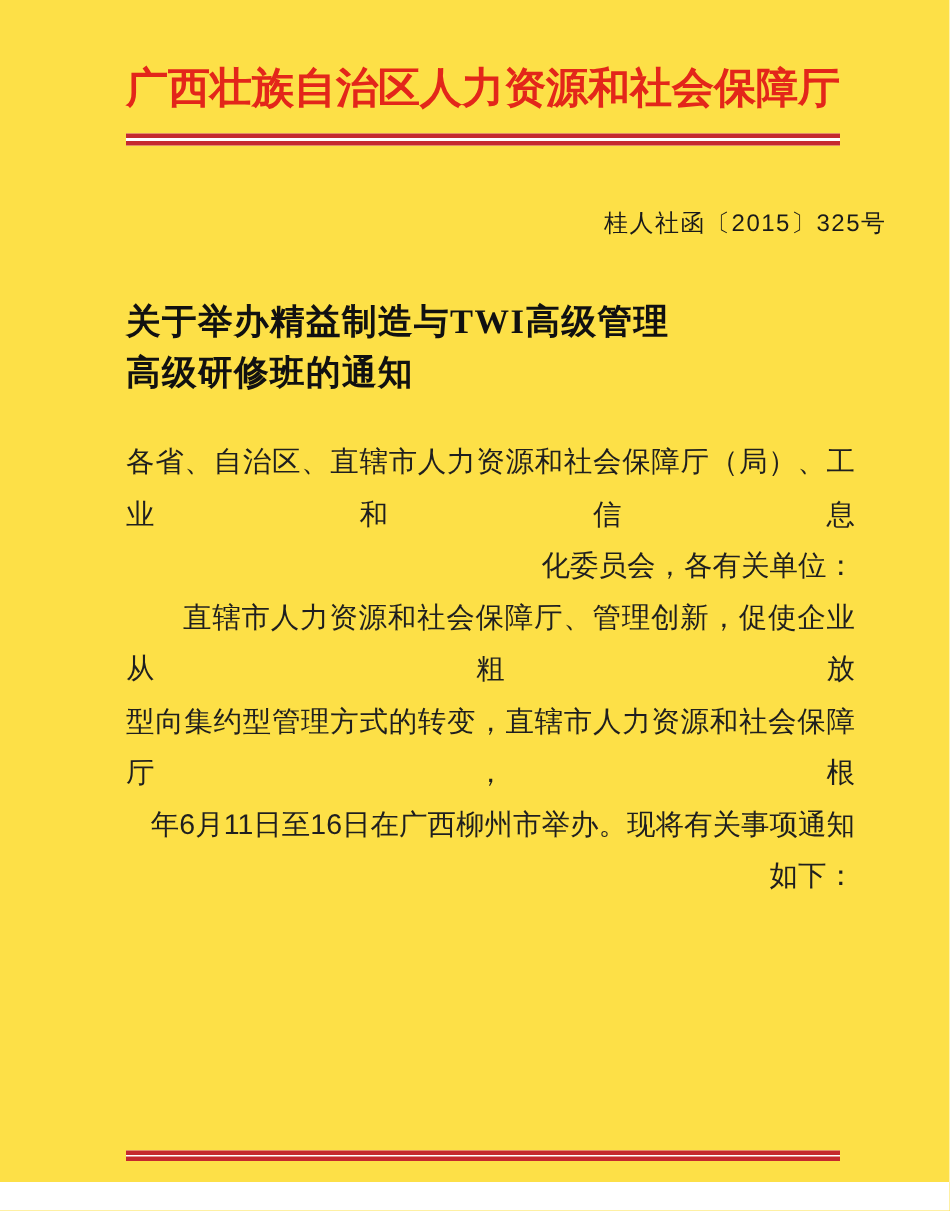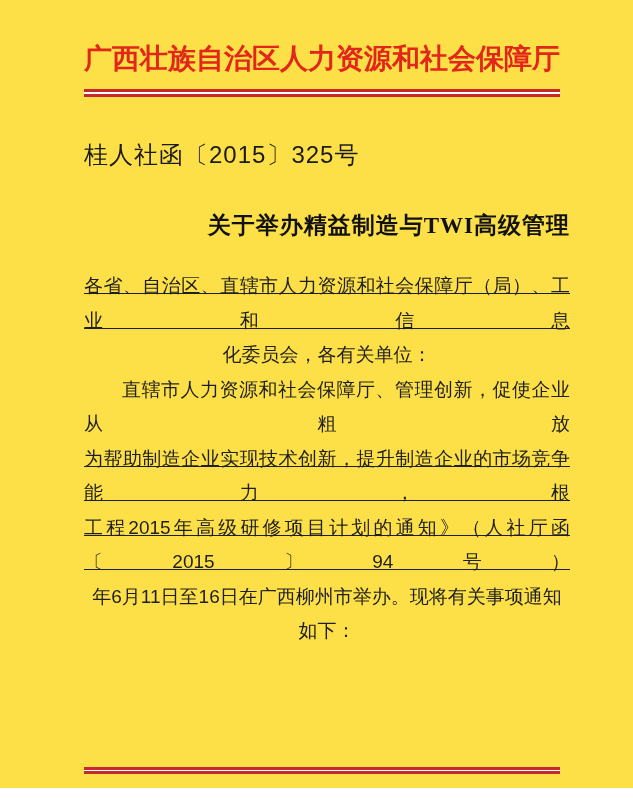--- a/index.html
+++ b/index.html
@@ -39,55 +39,54 @@
     width:476px;
     height:2px;
     border-top:3px solid var(--rule-red);
     border-bottom:3px solid var(--rule-red);
     background:#fff;
   }
   
   .doc-number{
     margin-top:42px;
     margin-right:-21px;
-    text-align:left;
-    font-size:24px;
+    text-align:right;
+    font-size:16px;
     letter-spacing:1px;
     color:#1a1a1a;
   }
   
   .title-block{
     margin-top:38px;
-    text-align:right;
+    text-align:left;
     font-family:"Liberation Serif","DejaVu Serif",serif;
     font-weight:bold;
     color:#111;
     font-size:23px;
     line-height:34px;
     letter-spacing:1px;
   }
   
   .body-block{
     margin-top:26px;
     font-size:19px;
     line-height:34.5px;
     color:var(--text-color);
   }
   .body-line{width:486px;}
   .line-full{
     text-align:justify;
     text-align-last:justify;
-    text-decoration:underline;
   }
   .line-full-indent{
     text-align:justify;
     text-align-last:justify;
     text-indent:38px;
   }
-  .line-end{text-align:center;}
+  .line-end{text-align:right;}
   
   .footer-rule{
     position:absolute;
     left:84px;
     bottom:14px;
     width:476px;
     height:1.5px;
     border-top:3px solid var(--rule-red);
     border-bottom:3px solid var(--rule-red);
     background:#fff;
@@ -102,27 +101,27 @@
     <div class="org-block">
       <div class="org-line org-line1">广西壮族自治区人力资源和社会保障厅</div>
     </div>
 
     <div class="red-rule"></div>
 
     <div class="doc-number">桂人社函〔2015〕325号</div>
 
     <div class="title-block">
       <div>关于举办精益制造与TWI高级管理</div>
+      <div>高级研修班的通知</div>
     </div>
 
     <div class="body-block">
         <div class="body-line line-full">各省、自治区、直辖市人力资源和社会保障厅（局）、工业和信息</div>
         <div class="body-line line-end">化委员会，各有关单位：</div>
         <div class="body-line line-full-indent">直辖市人力资源和社会保障厅、管理创新，促使企业从粗放</div>
-        <div class="body-line line-full">为帮助制造企业实现技术创新，提升制造企业的市场竞争能力，根</div>
-        <div class="body-line line-full">工程2015年高级研修项目计划的通知》（人社厅函〔2015〕94号）</div>
+        <div class="body-line line-full">型向集约型管理方式的转变，直辖市人力资源和社会保障厅，根</div>
         <div class="body-line line-end">年6月11日至16日在广西柳州市举办。现将有关事项通知如下：</div>
       </div>
 
   </div>
 
   <div class="footer-rule"></div>
 </div>
 
 </body></html>

